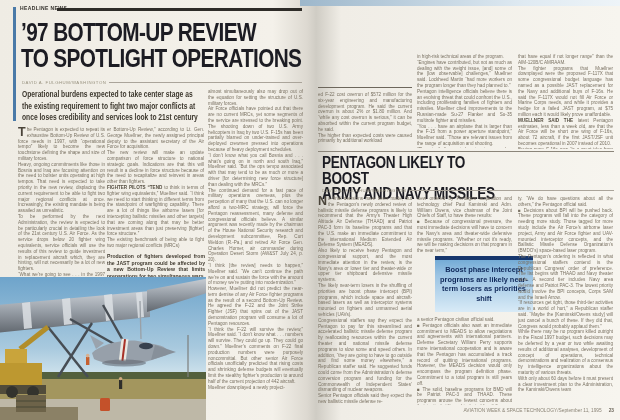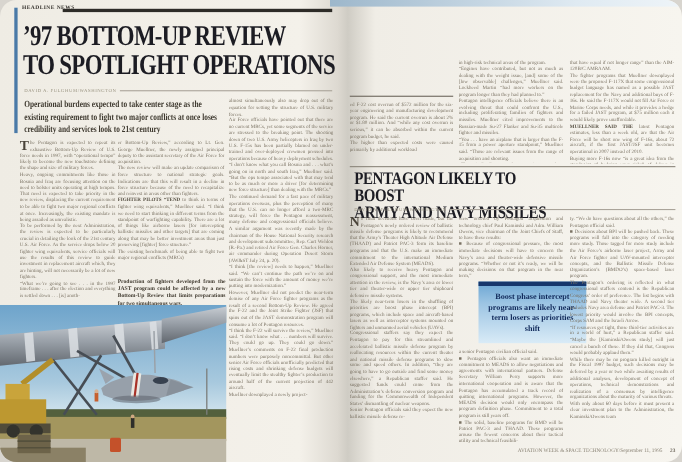--- a/index.html
+++ b/index.html
@@ -1,18 +1,18 @@
 <!DOCTYPE html>
 <html><head>
 <meta charset="utf-8">
 <style>
   html,body{margin:0;padding:0;background:#d8d5cf;}
   #spread{position:relative;width:620px;height:420px;overflow:hidden;
     background:linear-gradient(90deg,#efece4 0%,#f4f1ea 44%,#ddd9d1 49.5%,#cfccc4 51%,#f0ede6 55%,#f7f5ef 100%);
-    font-family:Liberation Serif, serif;color:#76705f;border-radius:15px;}
+    font-family:Liberation Sans, sans-serif;color:#76705f;}
   .abs{position:absolute;}
   
   .kicker-bar{left:13px;top:7px;width:3px;height:114px;background:#4a7aa8;}
   .kicker{left:20px;top:5px;font-size:5px;font-weight:bold;letter-spacing:.4px;color:#33302b;}
   .kicker-rule{left:57px;top:8px;width:245px;height:2.5px;background:#2e2c28;}
   
   .h1{left:21px;top:20px;width:360px;font-weight:bold;font-size:26px;line-height:25.5px;
       letter-spacing:-.8px;color:#1c1c23;transform:scaleX(.8);transform-origin:left top;}
   .byline{font-size:4.3px;letter-spacing:.5px;color:#98927f;display:flex;align-items:center;gap:3px;}
   .byline .rule{flex:1;height:.8px;background:#aaa49a;}

